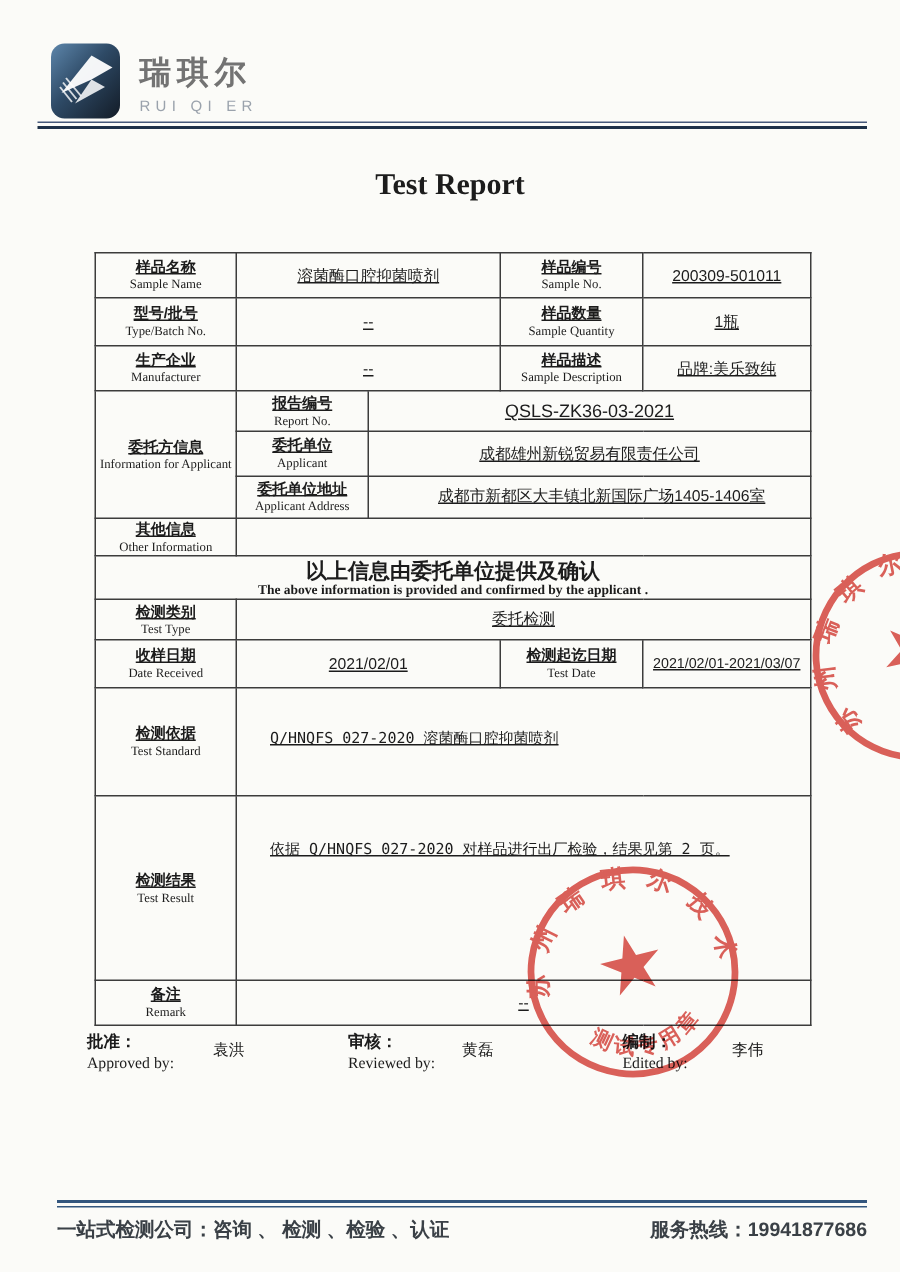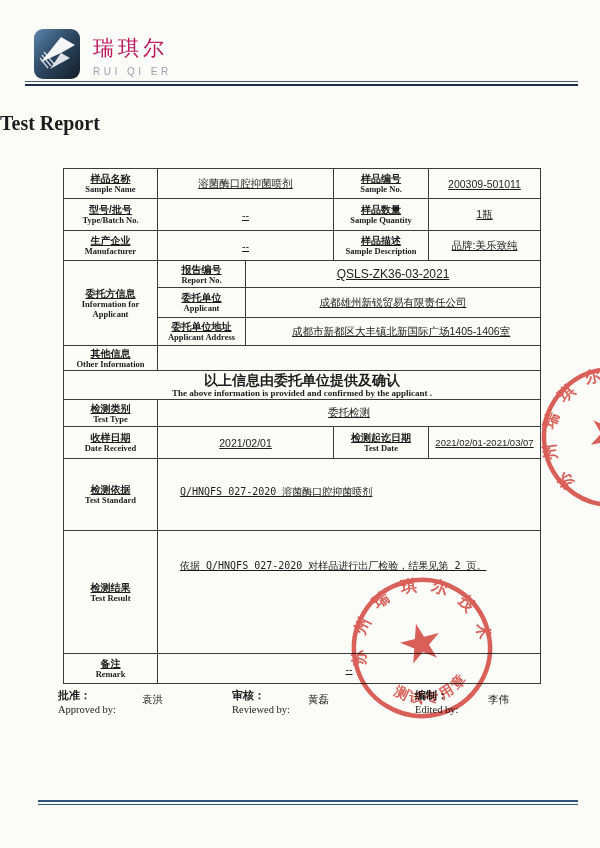--- a/index.html
+++ b/index.html
@@ -1,37 +1,37 @@
 <!DOCTYPE html>
 <html><head>
 <meta charset="utf-8">
 <style>
   html,body{margin:0;padding:0;background:#e8e8e8;}
   .page{position:relative;width:600px;height:848px;background:#fbfbf8;overflow:hidden;
         font-family:"Liberation Sans","DejaVu Sans",sans-serif;color:#1c1c1c;}
 
   
   .logo{position:absolute;left:34px;top:28px;display:flex;align-items:flex-start;gap:13px;}
-  .logo-text .zh{font-size:21px;font-weight:400;color:#be185d;letter-spacing:4px;margin-top:6px;}
+  .logo-text .zh{font-size:21px;font-weight:700;color:#737373;letter-spacing:4px;margin-top:6px;}
   .logo-text .en{font-size:10px;color:#9aa2ac;letter-spacing:3.5px;margin-top:4px;}
   .header-rule{position:absolute;left:25px;top:81px;width:553px;height:2px;
                border-top:1px solid #46587a;border-bottom:2px solid #1d3048;}
 
   .title-zh{position:absolute;top:86px;left:0;width:100%;text-align:center;
             font-size:22px;font-weight:bold;letter-spacing:7px;}
-  .title-en{position:absolute;top:112px;left:0;width:100%;
+  .title-en{position:absolute;top:112px;left:0;width:100%;text-align:center;
             font-family:"Liberation Serif","DejaVu Serif",serif;font-size:20px;font-weight:bold;}
 
   
   table.report{position:absolute;left:63px;top:168px;width:477px;border-collapse:collapse;
                table-layout:fixed;}
   table.report td{border:1px solid #3c3c3c;padding:0 2px;vertical-align:middle;
                   text-align:center;overflow:hidden;}
   .lbl .zh{font-size:10px;font-weight:bold;line-height:1.3;text-decoration:underline;}
-  .lbl .en{font-size:8.5px;font-weight:bold;line-height:1.15;
+  .lbl .en{font-size:8.5px;font-weight:normal;line-height:1.15;
            font-family:"Liberation Serif","DejaVu Serif",serif;}
   .val{font-size:10.5px;text-decoration:underline;}
   .val-left{text-align:left!important;vertical-align:top!important;}
   .std-cell{padding:26px 12px 0 22px!important;}
   .res-cell{padding:28px 12px 0 22px!important;}
   .addr-cell{text-align:left!important;padding:2px 12px 2px 46px!important;line-height:1.35;}
   .mono{font-family:"DejaVu Sans Mono","Liberation Mono",monospace;font-size:10px;}
   .confirm .zh{font-size:14px;font-weight:bold;line-height:1.3;}
   .confirm .en{font-size:9px;font-weight:bold;line-height:1.1;
                font-family:"Liberation Serif","DejaVu Serif",serif;}
@@ -250,14 +250,18 @@
       </text>
       <polygon fill="currentColor" points="0,-25 4.7,-10.5 20,-10.5 7.6,-1.5 12.3,13 0,4 -12.3,13 -7.6,-1.5 -20,-10.5 -4.7,-10.5"></polygon>
       <path id="bot2" d="M -43,32 A 52,52 0 0 0 43,32" fill="none"></path>
       <text font-size="14" font-weight="bold" letter-spacing="3" fill="currentColor">
         <textPath href="#bot2" startOffset="7">测试专用章</textPath>
       </text>
     </g>
   </svg>
 
   <div class="footer-rule"></div>
+  <div class="footer-text">
+    <span>一站式检测公司：咨询 、 检测 、检验 、认证</span>
+    <span>服务热线：19941877686</span>
+  </div>
 
 </div>
 
 </body></html>

